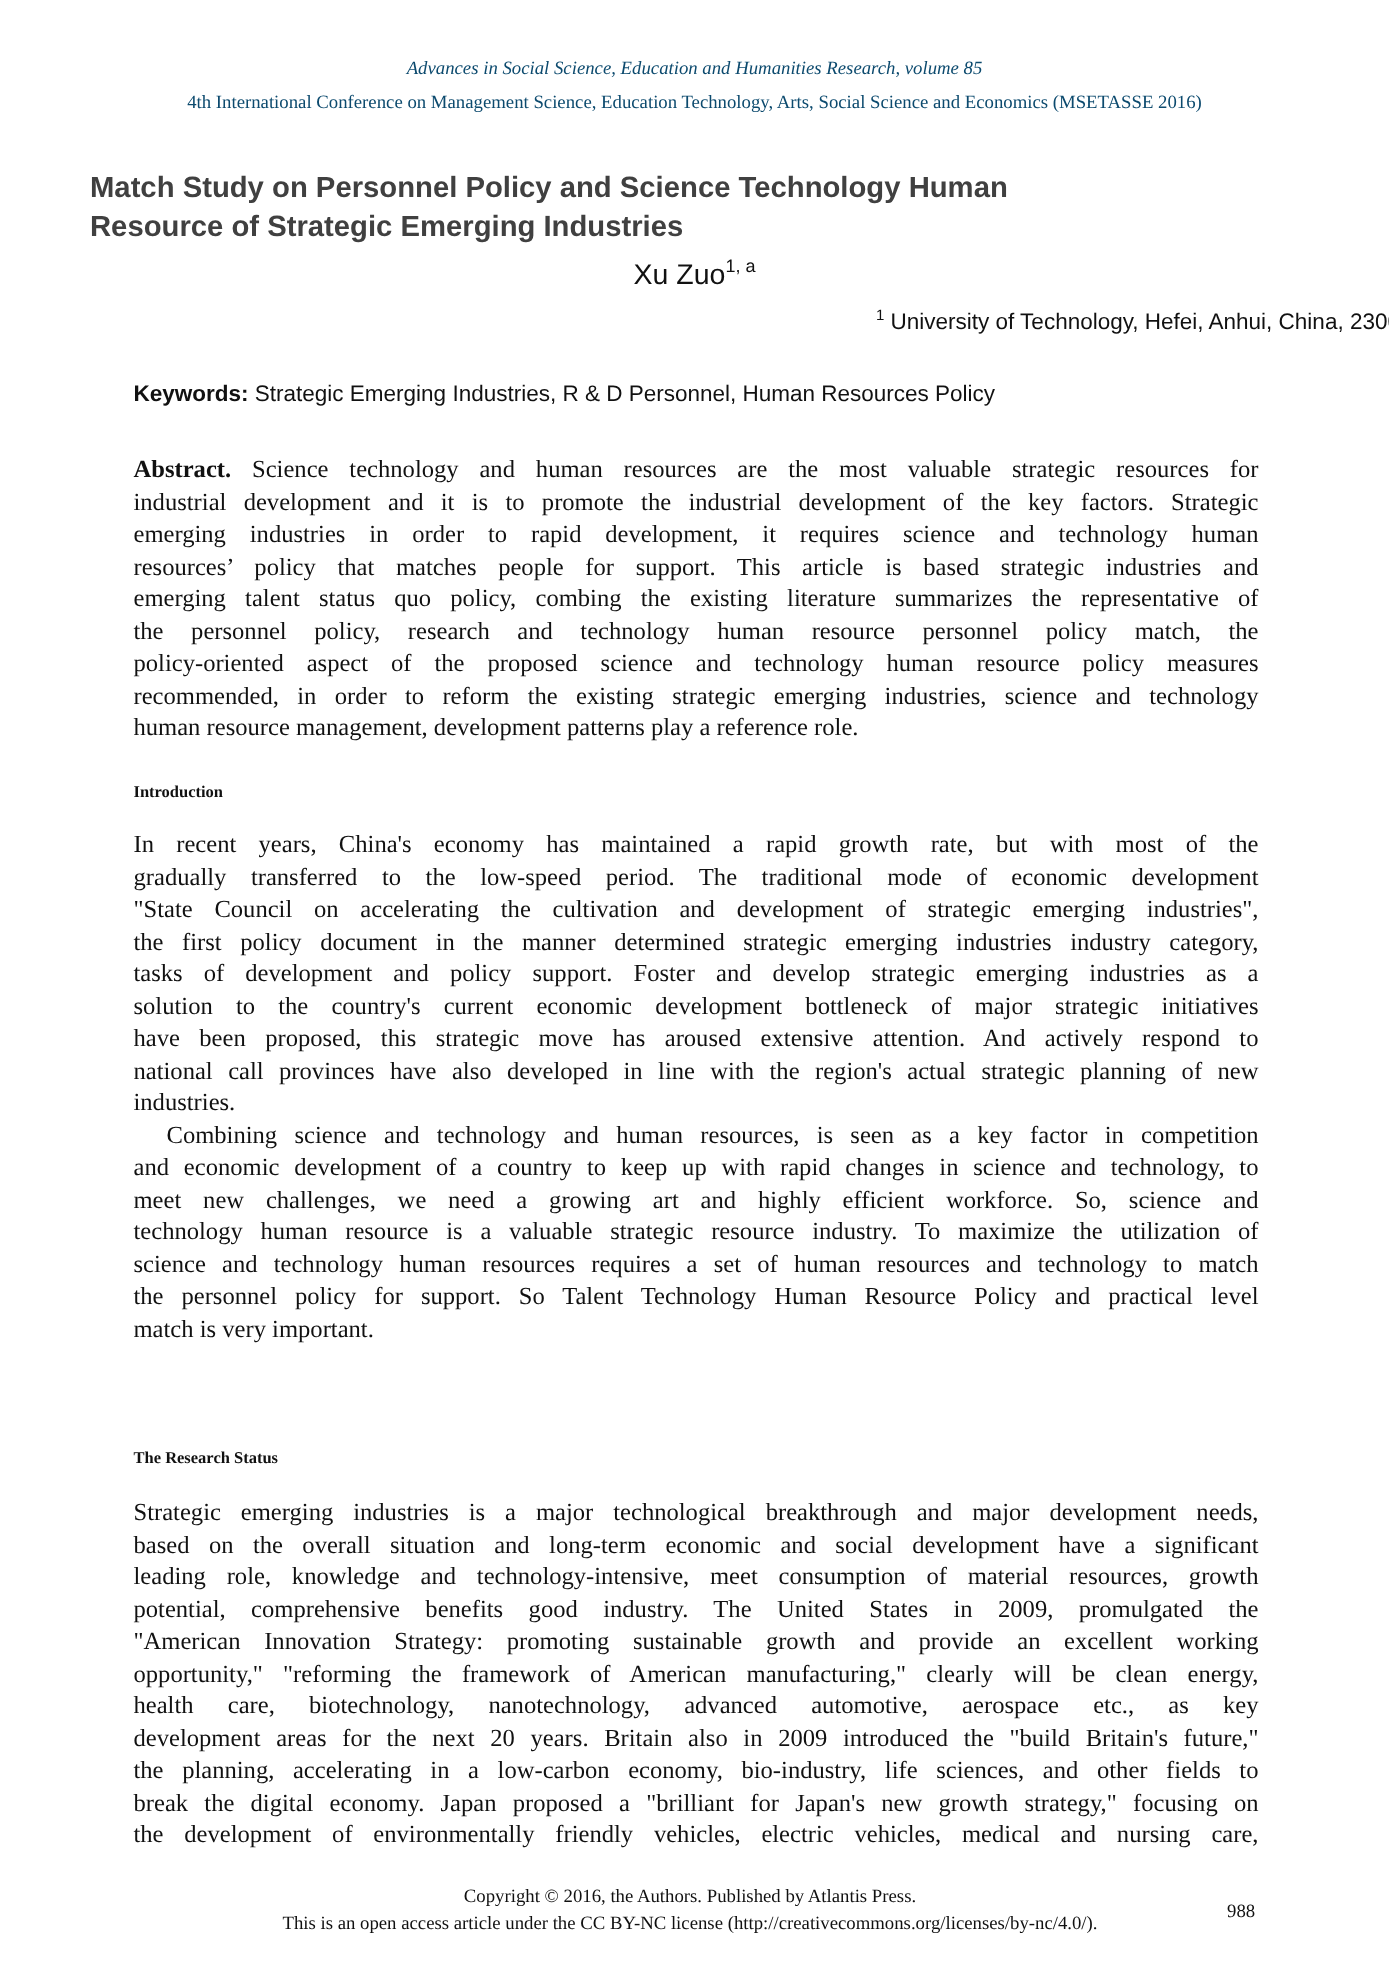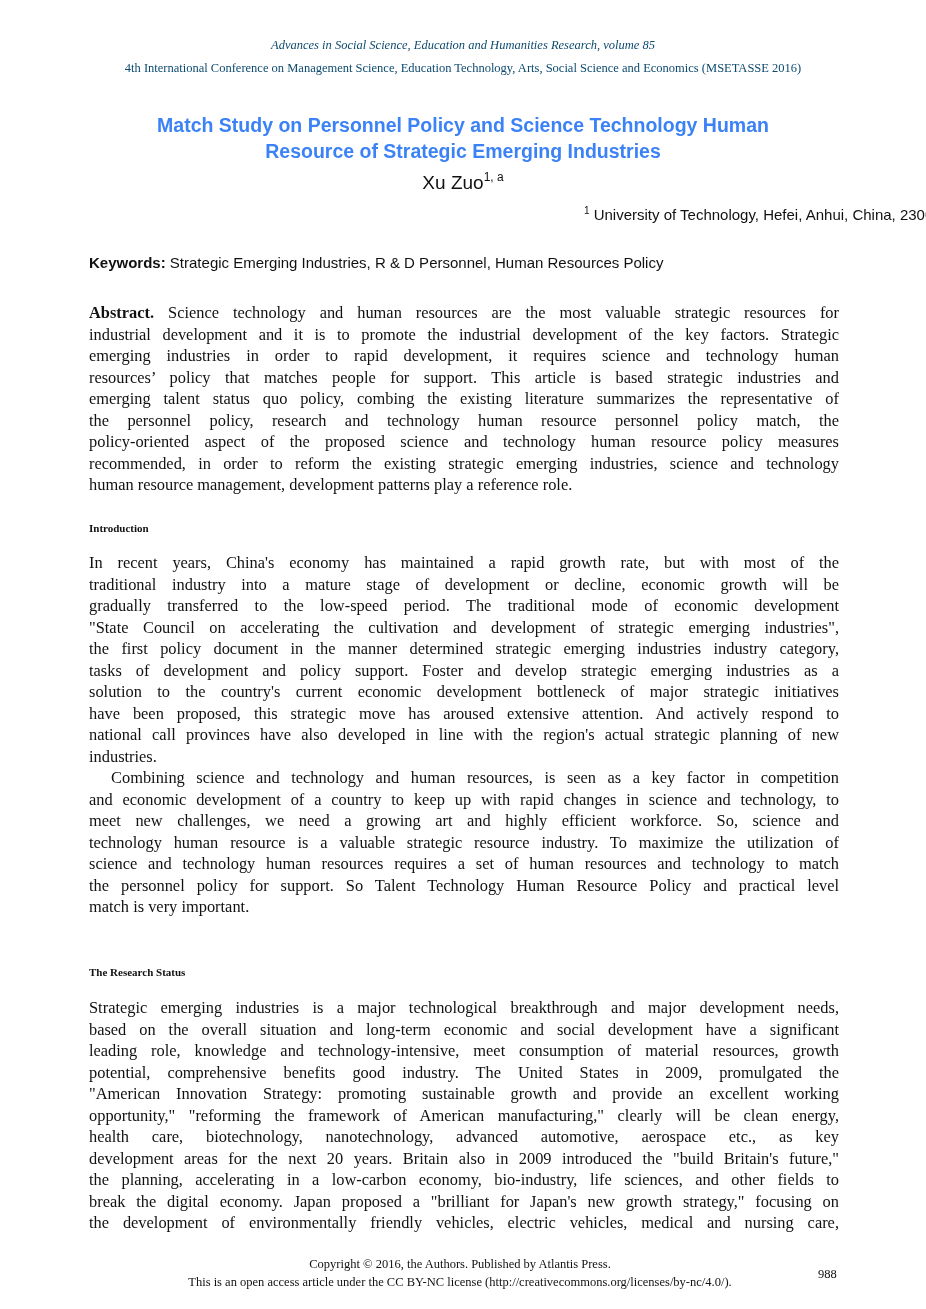--- a/index.html
+++ b/index.html
@@ -2,22 +2,22 @@
 <html><head>
 <meta charset="utf-8">
 <style>
   html, body { margin: 0; padding: 0; background: #ffffff; }
   body { width: 926px; height: 1309px; position: relative; overflow: hidden; color: #111; }
   .page { position: absolute; left: 0; top: 0; width: 926px; height: 1309px; }
   .hdr { position: absolute; left: 0; width: 926px; text-align: center;
          font-family: "Liberation Serif", serif; font-size: 12.5px; color: #0c4a6e; }
   .hdr1 { top: 38px; font-style: italic; }
   .hdr2 { top: 61px; }
-  .title { position: absolute; left: 60px; width: 806px; text-align: center;
-           font-family: "Liberation Sans", sans-serif; font-weight: bold; font-size: 19.5px; line-height: 26px; top: 112px; color: #3b82f6; }
+  .title { position: absolute; left: 60px; width: 806px; text-align: left;
+           font-family: "Liberation Sans", sans-serif; font-weight: bold; font-size: 19.5px; line-height: 26px; top: 112px; color: #404040; }
   .author { position: absolute; left: 0; width: 926px; top: 170px; text-align: center;
             font-family: "Liberation Sans", sans-serif; font-size: 19px; }
   .author sup { font-size: 12px; vertical-align: 8px; }
   .affil { position: absolute; left: 0; width: 926px; top: 205px; text-align: right;
            font-family: "Liberation Sans", sans-serif; font-size: 15px; padding-left: 24px; }
   .affil sup { font-size: 10px; vertical-align: 6px; }
   .keywords { position: absolute; left: 89px; top: 254px;
               font-family: "Liberation Sans", sans-serif; font-size: 15px; }
   .keywords b { font-weight: bold; }
   .block { position: absolute; left: 89px; width: 750px;
@@ -58,21 +58,20 @@
     <span class="line">the personnel policy, research and technology human resource personnel policy match, the</span>
     <span class="line">policy-oriented aspect of the proposed science and technology human resource policy measures</span>
     <span class="line">recommended, in order to reform the existing strategic emerging industries, science and technology</span>
     <span class="line last">human resource management, development patterns play a reference role.</span>
   </div>
 
   <div class="heading" style="top:522px;">Introduction</div>
 
   <div class="block" style="top:552px;">
     <span class="line">In recent years, China's economy has maintained a rapid growth rate, but with most of the</span>
-    <span class="line">traditional industry into a mature stage of development or decline, economic growth will be</span>
     <span class="line">gradually transferred to the low-speed period. The traditional mode of economic development</span>
     <span class="line">"State Council on accelerating the cultivation and development of strategic emerging industries",</span>
     <span class="line">the first policy document in the manner determined strategic emerging industries industry category,</span>
     <span class="line">tasks of development and policy support. Foster and develop strategic emerging industries as a</span>
     <span class="line">solution to the country's current economic development bottleneck of major strategic initiatives</span>
     <span class="line">have been proposed, this strategic move has aroused extensive attention. And actively respond to</span>
     <span class="line">national call provinces have also developed in line with the region's actual strategic planning of new</span>
     <span class="line last">industries.</span>
     <span class="line indent">Combining science and technology and human resources, is seen as a key factor in competition</span>
     <span class="line">and economic development of a country to keep up with rapid changes in science and technology, to</span>

